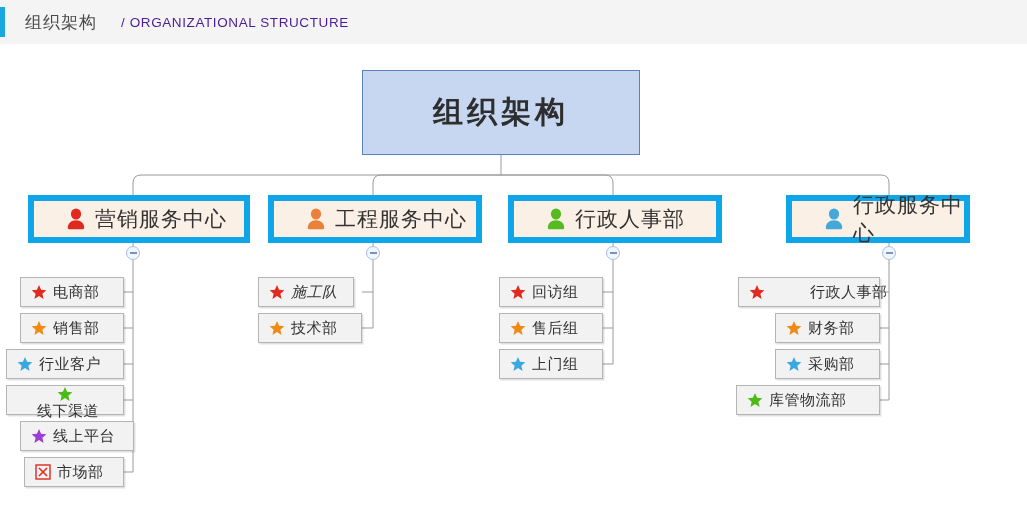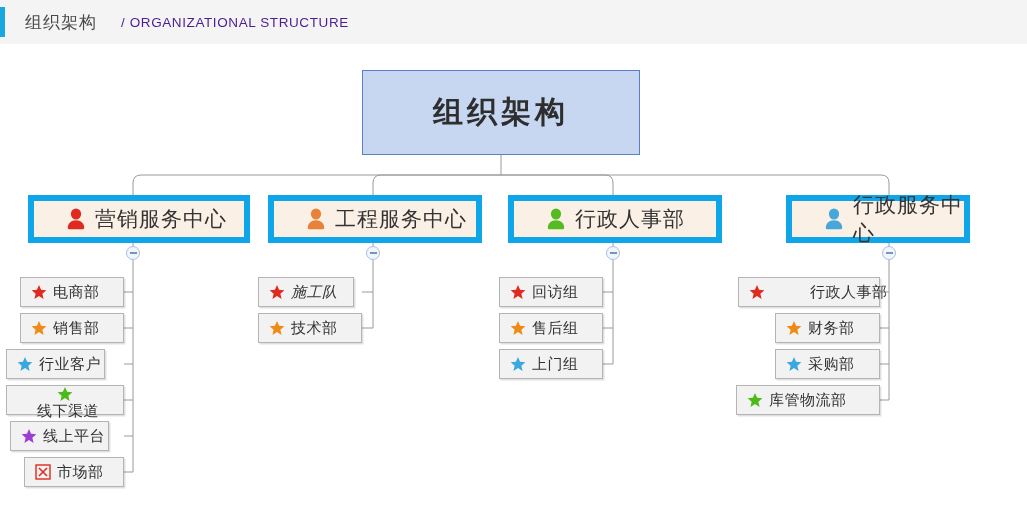--- a/index.html
+++ b/index.html
@@ -185,37 +185,37 @@
         <span class="leaf-label">电商部</span>
       </div>
       <div class="leaf-node" style="left: 20px; top: 269px; width: 104px;">
         <span style="display: flex;">
           <svg width="16" height="16" viewBox="0 0 20 20" class="star-icon">
             <path d="M10 1.2 L12.6 7.2 L19.2 7.8 L14.2 12.1 L15.7 18.6 L10 15.1 L4.3 18.6 L5.8 12.1 L0.8 7.8 L7.4 7.2 Z" fill="#f08a16"></path>
           </svg>
         </span>
         <span class="leaf-label">销售部</span>
       </div>
-      <div class="leaf-node" style="left: 6px; top: 305px; width: 99px;">
+      <div class="leaf-node" style="left: 6px; top: 305px; width: 118px;">
         <span style="display: flex;">
           <svg width="16" height="16" viewBox="0 0 20 20" class="star-icon">
             <path d="M10 1.2 L12.6 7.2 L19.2 7.8 L14.2 12.1 L15.7 18.6 L10 15.1 L4.3 18.6 L5.8 12.1 L0.8 7.8 L7.4 7.2 Z" fill="#3aa8e0"></path>
           </svg>
         </span>
         <span class="leaf-label">行业客户</span>
       </div>
       <div class="leaf-node" style="left: 6px; top: 341px; width: 118px; flex-direction: column;">
         <span style="display: flex;">
           <svg width="16" height="16" viewBox="0 0 20 20" class="star-icon">
             <path d="M10 1.2 L12.6 7.2 L19.2 7.8 L14.2 12.1 L15.7 18.6 L10 15.1 L4.3 18.6 L5.8 12.1 L0.8 7.8 L7.4 7.2 Z" fill="#4cbb17"></path>
           </svg>
         </span>
         <span class="leaf-label">线下渠道</span>
       </div>
-      <div class="leaf-node" style="left: 10px; top: 377px; width: 99px;">
+      <div class="leaf-node" style="left: 20px; top: 377px; width: 114px;">
         <span style="display: flex;">
           <svg width="16" height="16" viewBox="0 0 20 20" class="star-icon">
             <path d="M10 1.2 L12.6 7.2 L19.2 7.8 L14.2 12.1 L15.7 18.6 L10 15.1 L4.3 18.6 L5.8 12.1 L0.8 7.8 L7.4 7.2 Z" fill="#9b3fd4"></path>
           </svg>
         </span>
         <span class="leaf-label">线上平台</span>
       </div>
       <div class="leaf-node" style="left: 24px; top: 413px; width: 100px;">
         <span style="display: flex;">
           <svg width="16" height="16" viewBox="0 0 16 16" class="x-icon">

